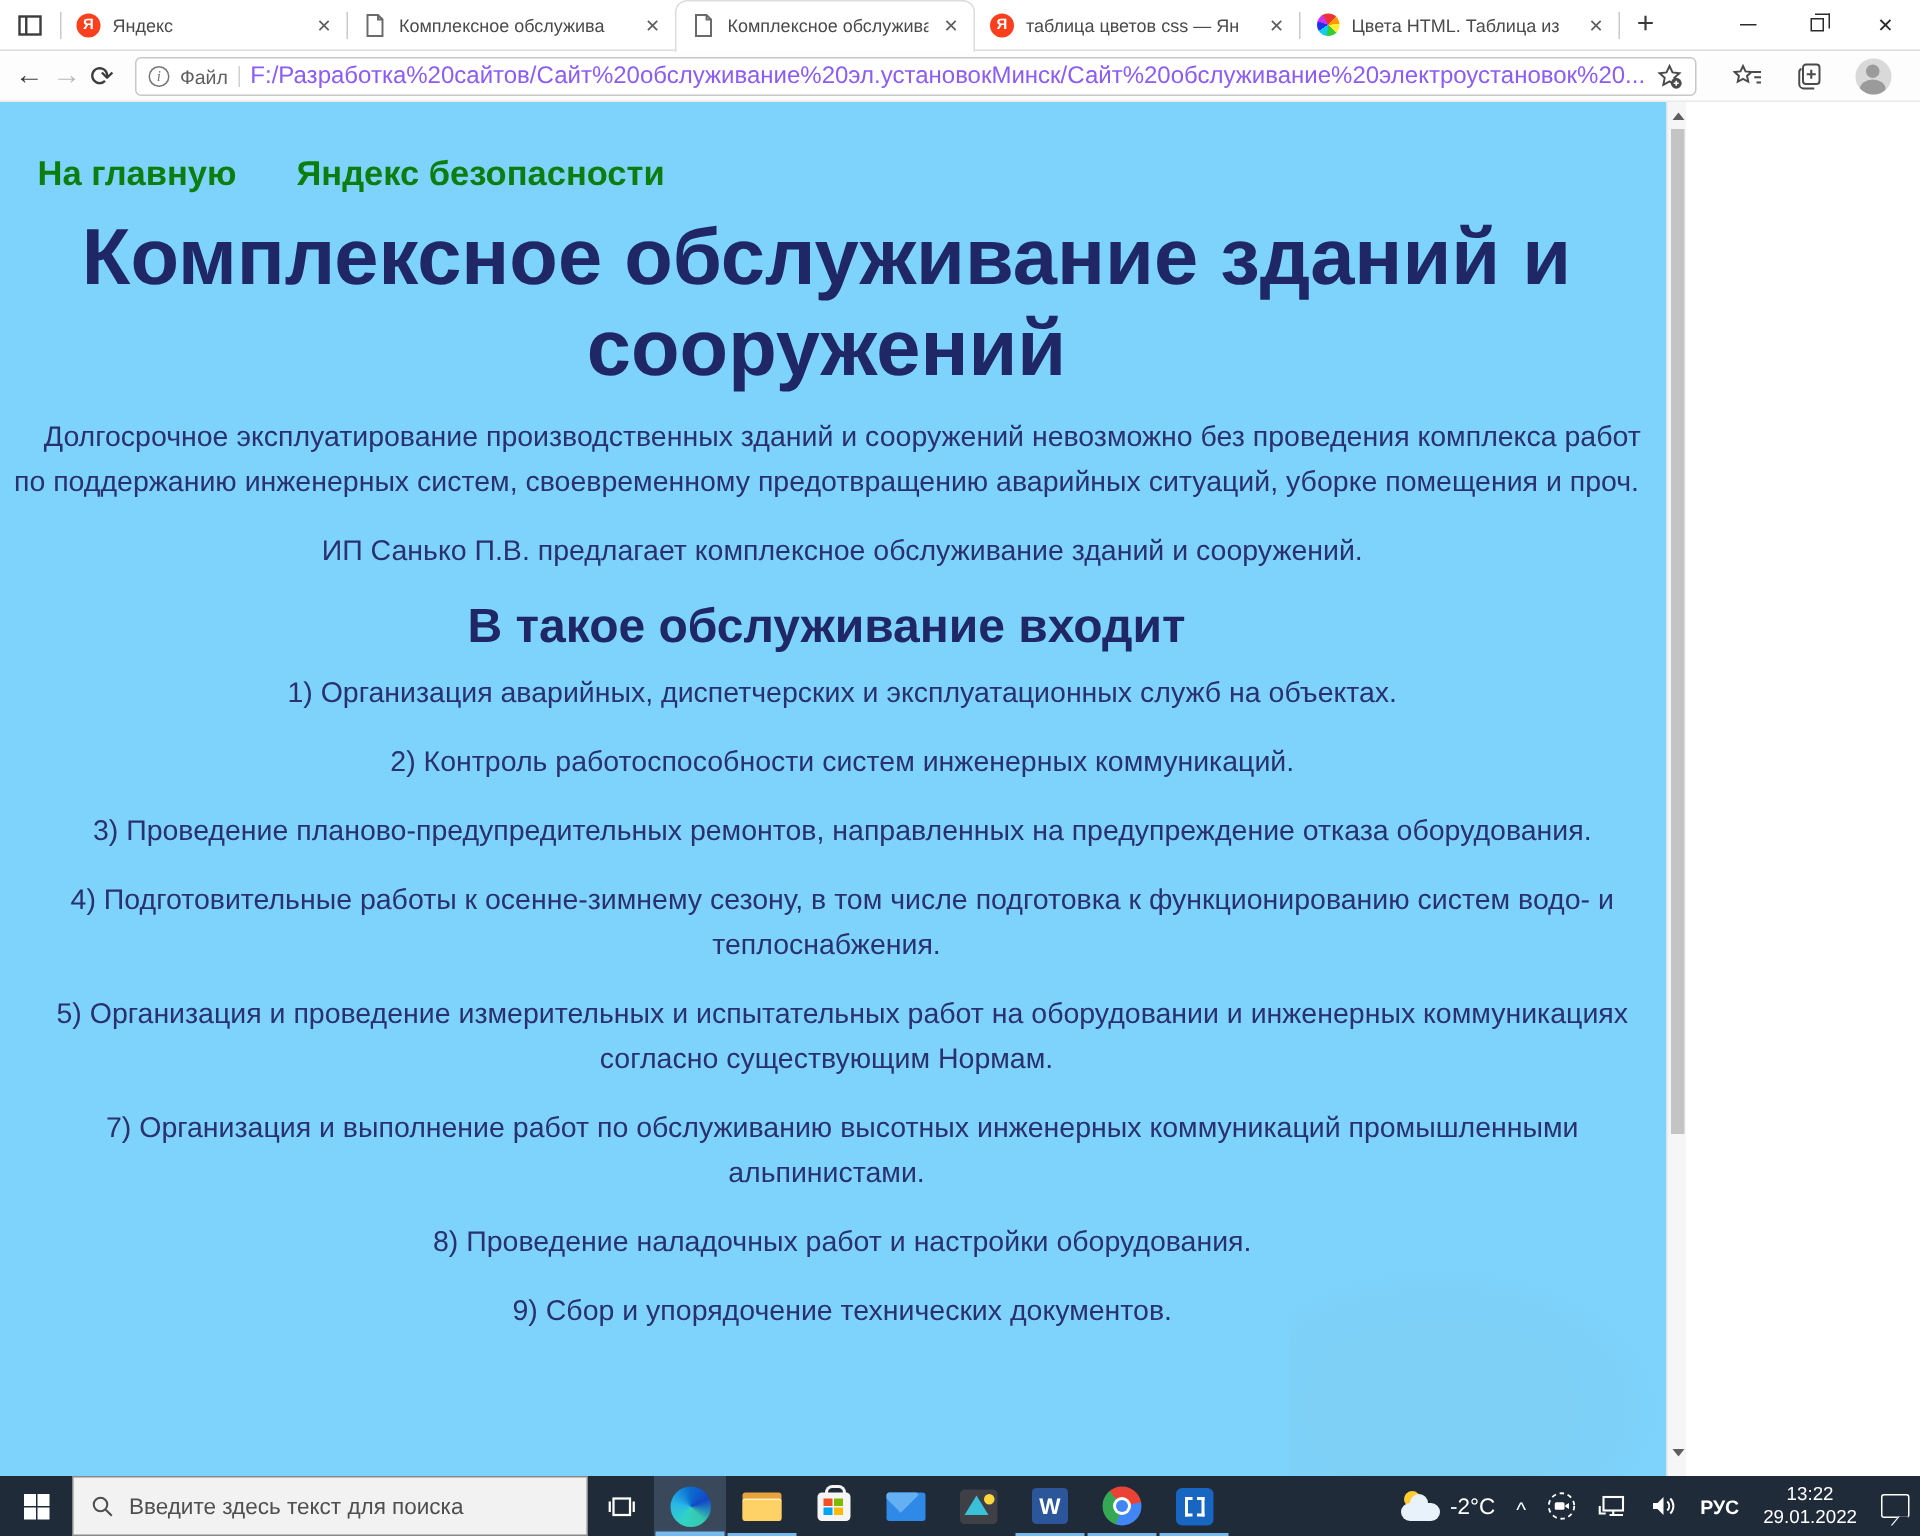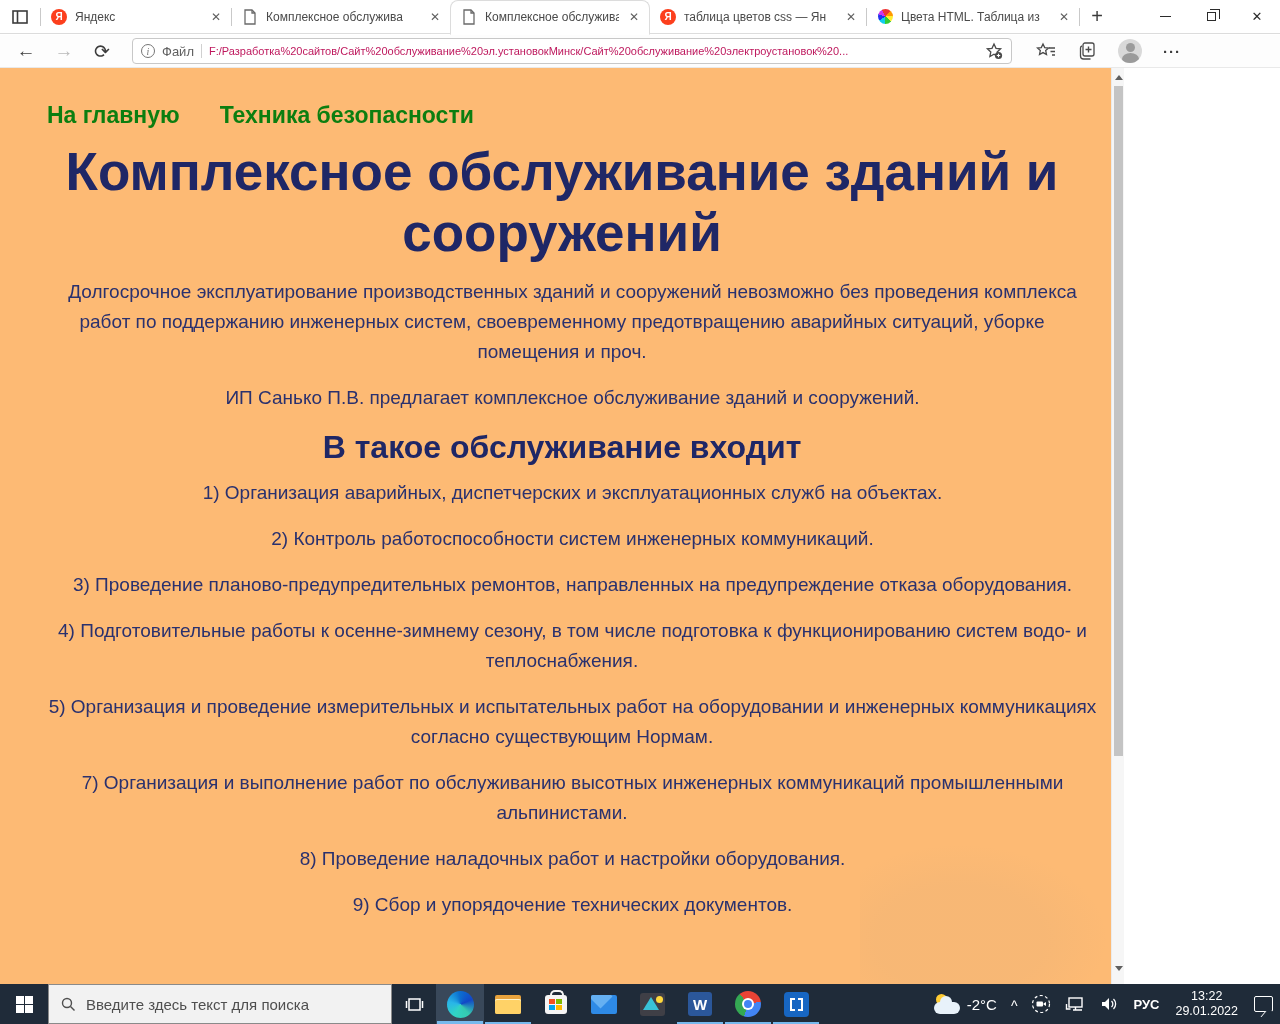--- a/index.html
+++ b/index.html
@@ -33,31 +33,31 @@
              display:flex; align-items:center; padding:0 10px; gap:6px; border-bottom:1px solid #e9e9e9; }
   .nav-btn { width:32px; height:28px; display:flex; align-items:center; justify-content:center; font-size:19px; color:#3c3c3c; }
   .nav-btn.disabled { color:#b9b9b9; }
   .addressbar { flex:0 0 880px; height:26px; background:#fff; border:1px solid #c8c8c8; border-radius:4px;
                 display:flex; align-items:center; padding:0 8px; gap:7px; margin-left:8px; }
   .info-ico { width:14px; height:14px; border:1px solid #767676; border-radius:50%; color:#767676;
               font-size:10px; font-style:italic; font-family:"Liberation Serif",serif;
               display:flex; align-items:center; justify-content:center; flex:0 0 14px; }
   .scheme { font-size:13px; color:#5f5f5f; white-space:nowrap; }
   .addr-sep { width:1px; height:14px; background:#d0d0d0; }
-  .url { font-size:11px; color:#be185d; white-space:nowrap; overflow:hidden; text-overflow:clip; flex:1; }
+  .url { font-size:16px; color:#8b5cf6; white-space:nowrap; overflow:hidden; text-overflow:clip; flex:1; }
   .toolbar-icons { display:flex; align-items:center; gap:14px; margin-left:14px; }
   .tb-ico { width:28px; height:28px; display:flex; align-items:center; justify-content:center; }
   .avatar { width:24px; height:24px; border-radius:50%; background:#d9d9d9; position:relative; overflow:hidden; }
   .avatar::before { content:""; position:absolute; top:4px; left:7.5px; width:9px; height:9px; border-radius:50%; background:#9b9b9b; }
   .avatar::after { content:""; position:absolute; top:14px; left:3.5px; width:17px; height:12px; border-radius:50%; background:#9b9b9b; }
   .more-dots { font-size:15px; letter-spacing:1px; color:#3c3c3c; font-weight:bold; }
 
   
-  .content { position:absolute; top:68px; left:0; width:1124px; height:916px; background:#fdba74;
-             padding:34px 26px 0 26px; overflow:hidden; }
+  .content { position:absolute; top:68px; left:0; width:1124px; height:916px; background:#7dd3fc;
+             padding:34px 26px 0 4px; overflow:hidden; }
   .page-nav { margin-left:21px; display:flex; gap:40px; margin-bottom:12px; }
   .page-nav a { color:#0c7e10; font-weight:bold; font-size:23px; text-decoration:none; }
   h1.main-title { color:#1f2766; font-size:53px; font-weight:600; text-align:center; margin:4px 0 14px 0; letter-spacing:0; }
   .content p { color:#2a316e; font-size:19px; line-height:30px; text-indent:21px; margin-bottom:16px;text-align:center; }
   h2.section-title { color:#1f2766; font-size:32px; font-weight:600; text-align:center; margin:12px 0 12px 0; }
   .services p { margin-bottom:16px; }
   h2.contacts-title { color:#1f2766; font-size:35px; font-weight:600; text-align:center; margin-top:26px; }
   .ghost { position:absolute; left:860px; top:775px; width:250px; height:160px; pointer-events:none;
            background:radial-gradient(ellipse at 40% 60%, #888 0 40%, transparent 70%); opacity:0.05; }
 
@@ -234,21 +234,21 @@
     </div>
     <div class="tb-ico">
       <span class="more-dots">···</span>
     </div>
   </div>
 </div>
 
 <div class="content">
   <div class="page-nav">
     <a href="#">На главную</a>
-    <a href="#">Техника безопасности</a>
+    <a href="#">Яндекс безопасности</a>
   </div>
 
   <h1 class="main-title">Комплексное обслуживание зданий и сооружений</h1>
 
   <p>Долгосрочное эксплуатирование производственных зданий и сооружений невозможно без проведения комплекса работ по поддержанию инженерных систем, своевременному предотвращению аварийных ситуаций, уборке помещения и проч.</p>
   <p>ИП Санько П.В. предлагает комплексное обслуживание зданий и сооружений.</p>
 
   <h2 class="section-title">В такое обслуживание входит</h2>
 
   <div class="services">

